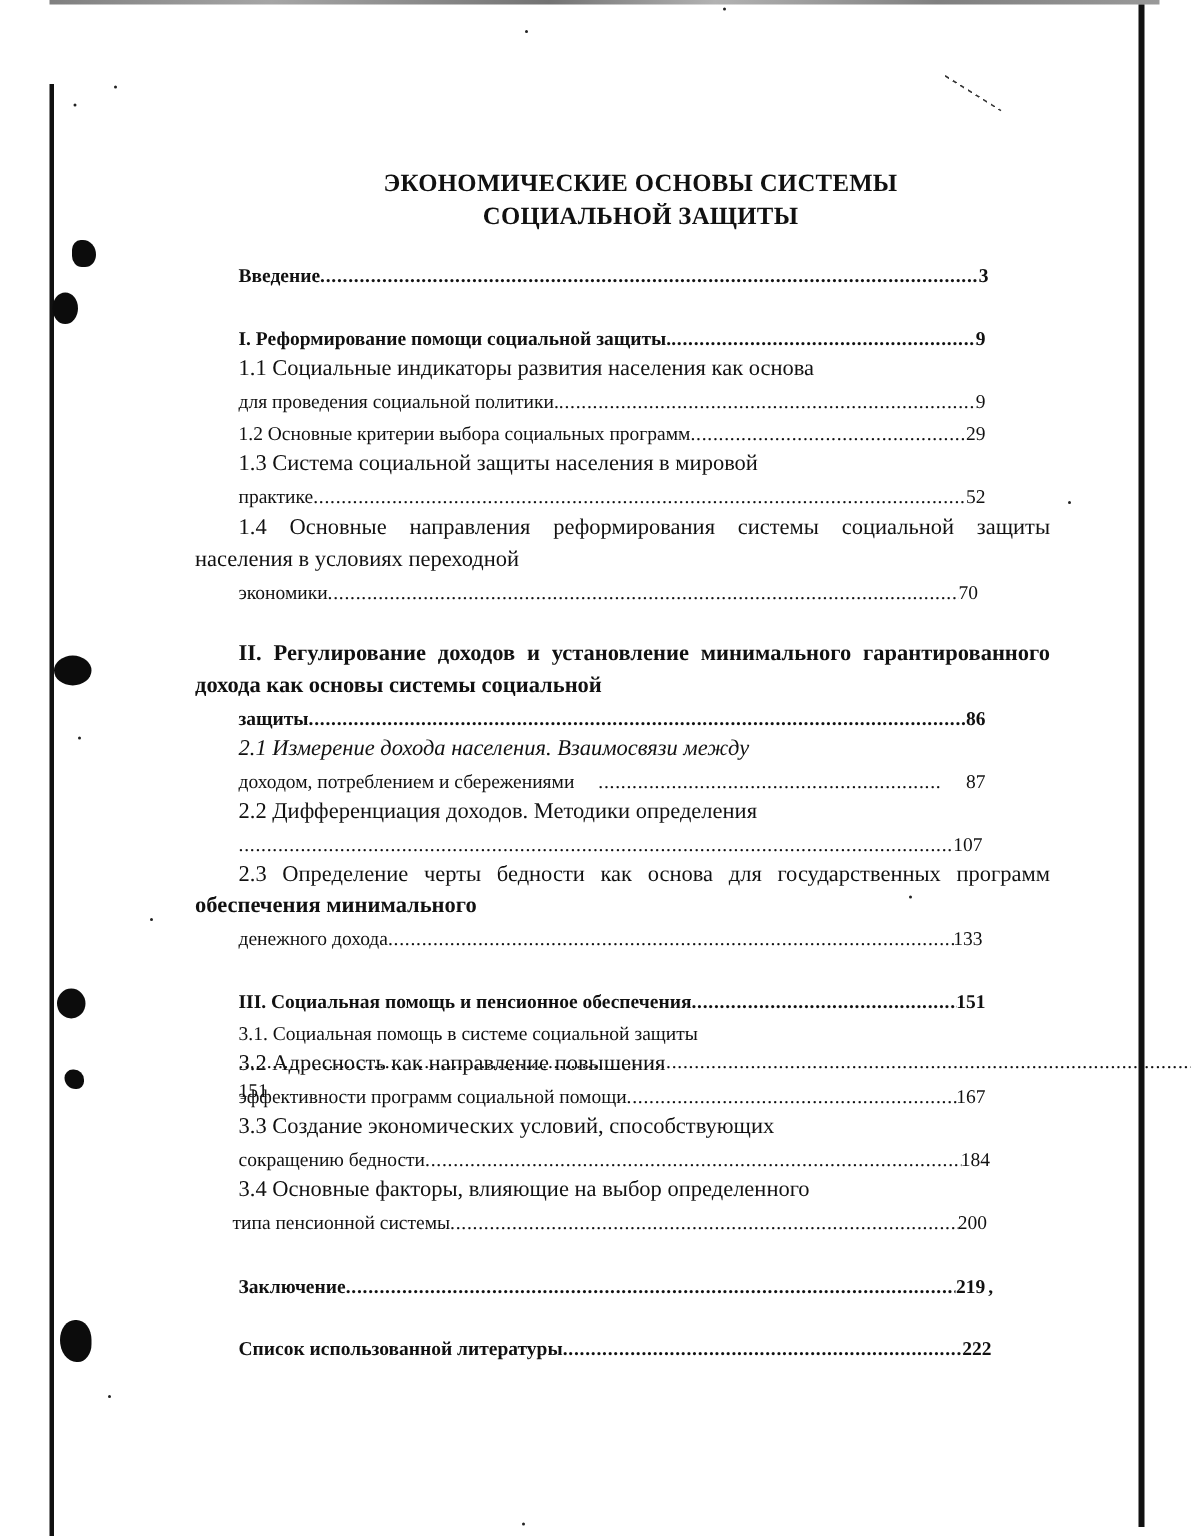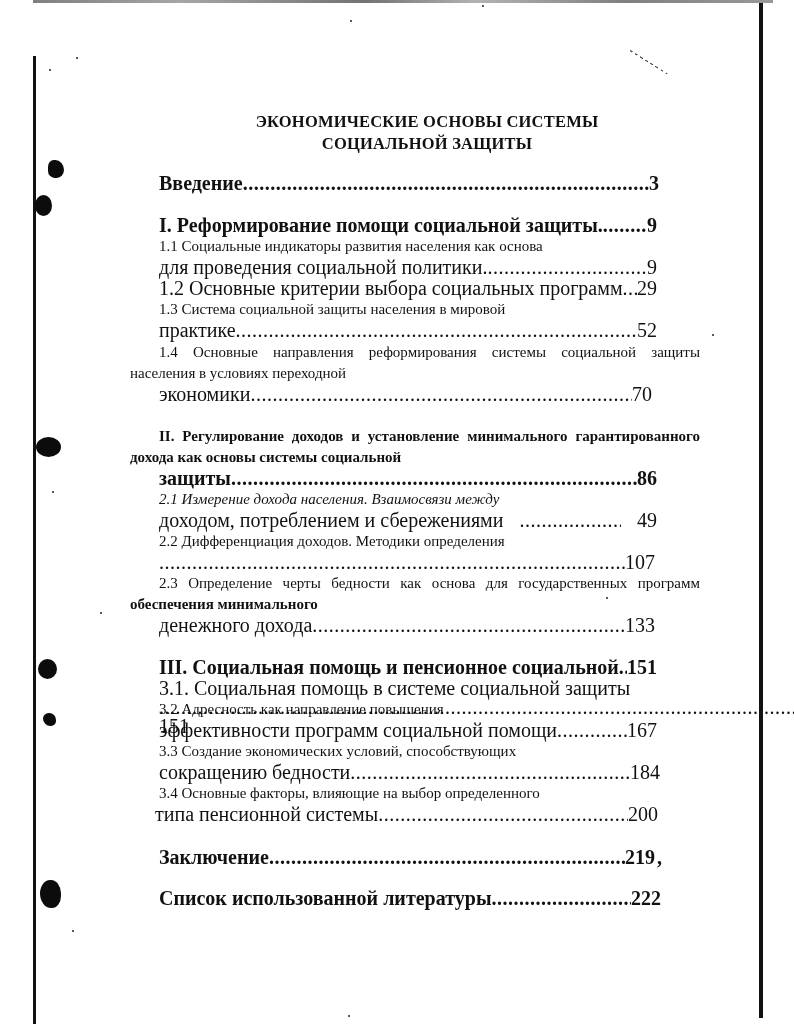--- a/index.html
+++ b/index.html
@@ -70,21 +70,21 @@
       position: absolute;
       font-size: 15px;
       line-height: 19px;
       white-space: nowrap;
     }
     .toc-line.bold { font-weight: bold; }
     .toc-row {
       position: absolute;
       display: flex;
       align-items: baseline;
-      font-size: 20px;
+      font-size: 13px;
       line-height: 19px;
       white-space: nowrap;
     }
     .toc-row.bold { font-weight: bold; }
     .toc-row .label { flex: 0 0 auto; }
     .toc-row .leader {
       flex: 1 1 auto;
       overflow: hidden;
       white-space: nowrap;
       letter-spacing: 0.5px;
@@ -170,39 +170,39 @@
 <div class="toc-row bold" style="left:159px;width:498px;top:469px;">
   <span class="label">защиты</span>
   <span class="leader"></span>
   <span class="page">86</span>
 </div>
 
 <div class="toc-line" style="left:159px;top:490px;font-style:italic;">2.1 Измерение дохода населения. Взаимосвязи между</div>
 <div class="toc-row" style="left:159px;width:498px;top:511px;gap:16px;">
   <span class="label">доходом, потреблением и сбережениями</span>
   <span class="leader"></span>
-  <span class="page">49</span>
+  <span class="page">87</span>
 </div>
 
 <div class="toc-line" style="left:159px;top:532px;">2.2 Дифференциация доходов. Методики определения</div>
 <div class="toc-row" style="left:159px;width:496px;top:553px;">
   <span class="leader"></span>
   <span class="page">107</span>
 </div>
 
 <div class="toc-line justify" style="left:159px;width:541px;top:574px;">2.3 Определение черты бедности как основа для государственных программ</div>
 <div class="toc-line" style="left:130px;top:595px;font-weight:bold;">обеспечения минимального</div>
 <div class="toc-row" style="left:159px;width:496px;top:616px;">
   <span class="label">денежного дохода</span>
   <span class="leader"></span>
   <span class="page">133</span>
 </div>
 
 <div class="toc-row bold" style="left:159px;width:498px;top:658px;">
-  <span class="label">III. Социальная помощь и пенсионное социальной</span>
+  <span class="label">III. Социальная помощь и пенсионное обеспечения</span>
   <span class="leader"></span>
   <span class="page">151</span>
 </div>
 
 <div class="toc-row" style="left:159px;width:498px;top:679px;flex-direction:column;">
   <span class="label">3.1. Социальная помощь в системе социальной защиты</span>
   <span class="leader"></span>
   <span class="page">151</span>
 </div>
 

